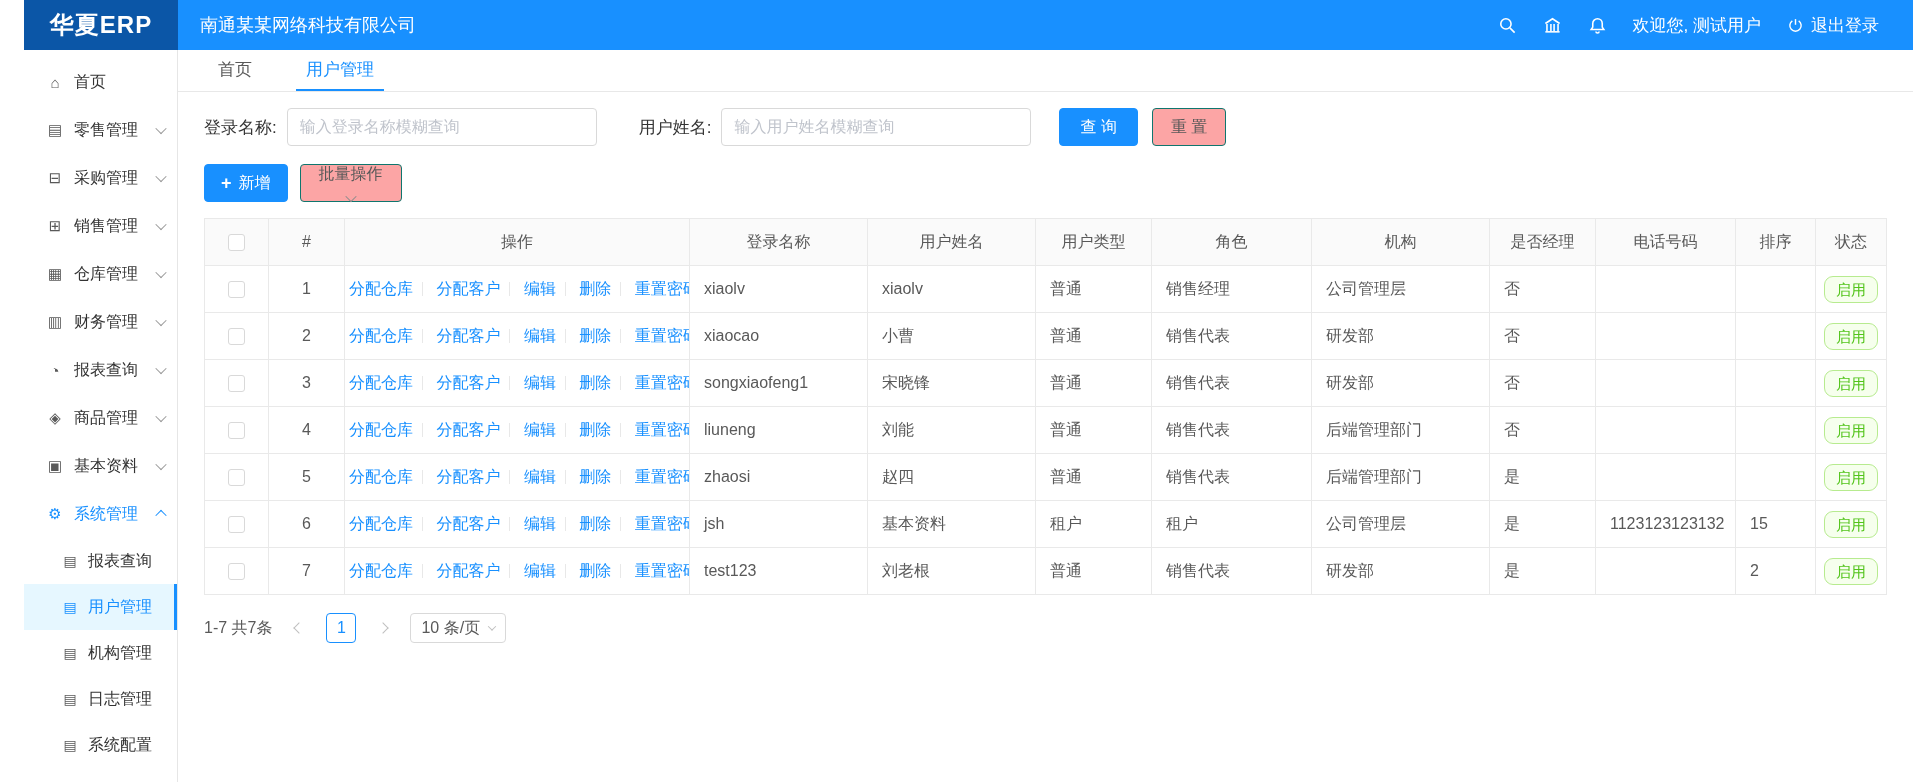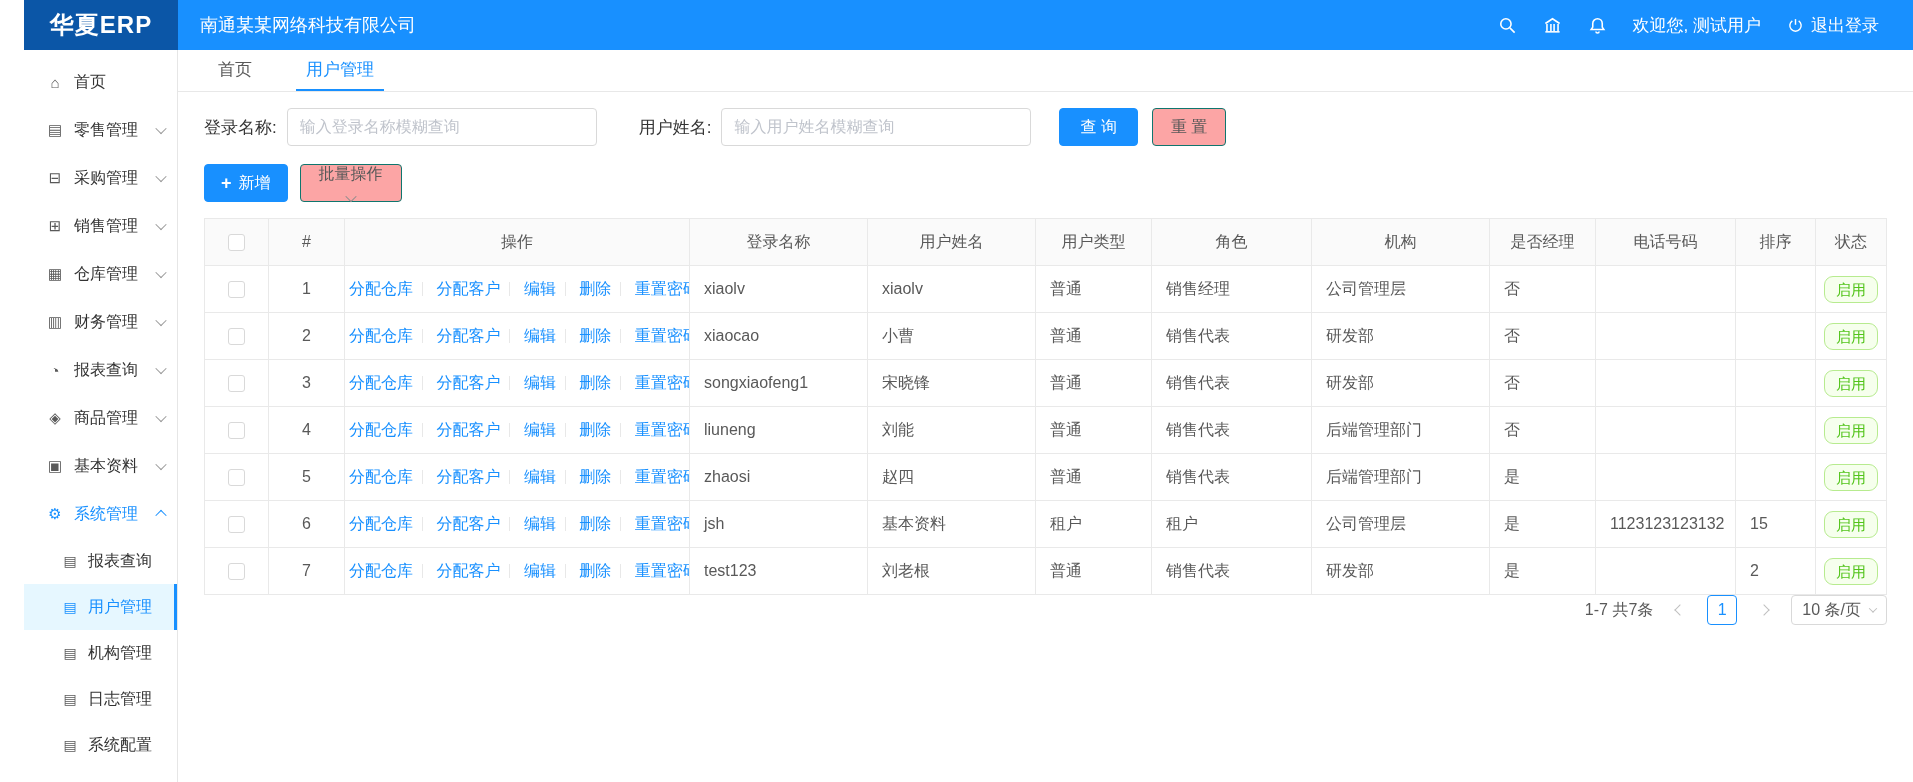--- a/index.html
+++ b/index.html
@@ -76,21 +76,21 @@
   th, td { border:1px solid #e9e9e9; height:47px; padding:0 14px; font-size:16px; overflow:hidden; white-space:nowrap; }
   th { background:#fafafa; color:#595959; font-weight:500; text-align:center; }
   td { color:#595959; text-align:left; }
   td.c-center { text-align:center; padding:0 4px; }
   a.op { color:#1890ff; text-decoration:none; cursor:pointer; }
   .sep { display:inline-block; width:1px; height:14px; background:#e8e8e8; margin:0 9px; vertical-align:-2px; }
   .cb { appearance:none; -webkit-appearance:none; width:17px; height:17px; border:1px solid #d9d9d9; border-radius:3px; background:#fff; vertical-align:middle; cursor:pointer; }
   .badge { display:inline-block; padding:2px 11px; font-size:15px; color:#52c41a; background:#f6ffed; border:1px solid #b7eb8f; border-radius:9px; line-height:1.4; }
 
   
-  .pagination { display:flex; align-items:center; justify-content:flex-end; gap:12px; color:#595959; font-size:16px; }
+  .pagination { margin-top:18px; display:flex; align-items:center; justify-content:flex-start; gap:12px; color:#595959; font-size:16px; }
   .pg-arrow { width:30px; height:30px; display:flex; align-items:center; justify-content:center; color:#bfbfbf; cursor:pointer; }
   .pg-num { min-width:30px; height:30px; display:flex; align-items:center; justify-content:center; border:1px solid #1890ff; color:#1890ff; border-radius:4px; cursor:pointer; background:#fff; }
   .pg-size { height:30px; border:1px solid #d9d9d9; border-radius:4px; display:flex; align-items:center; gap:9px; padding:0 10px; cursor:pointer; color:#595959; background:#fff; }
   .pg-size .chevwrap { color:#bfbfbf; display:flex; }
   .pg-size .chv { width:6px; height:6px; }
 </style>
 </head>
 <body>
 
 <div class="app">

